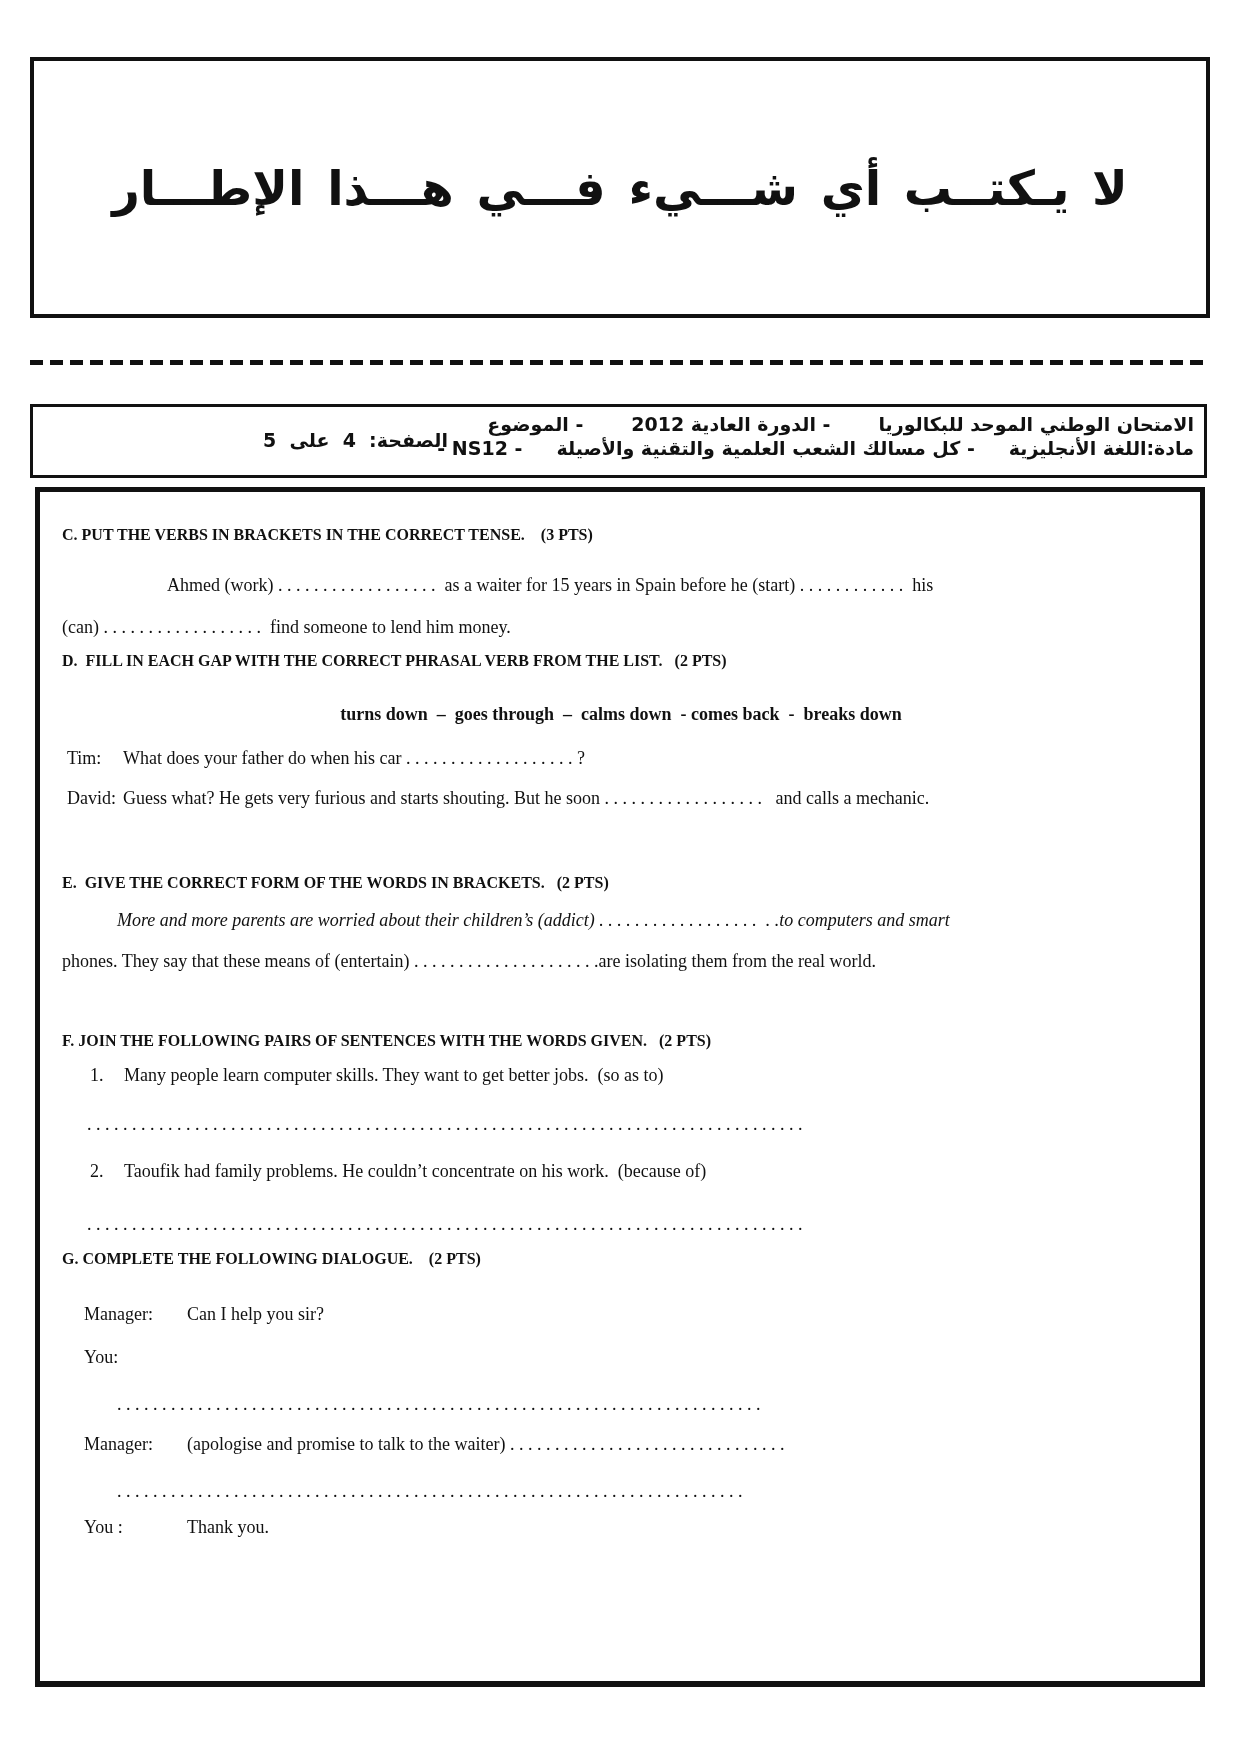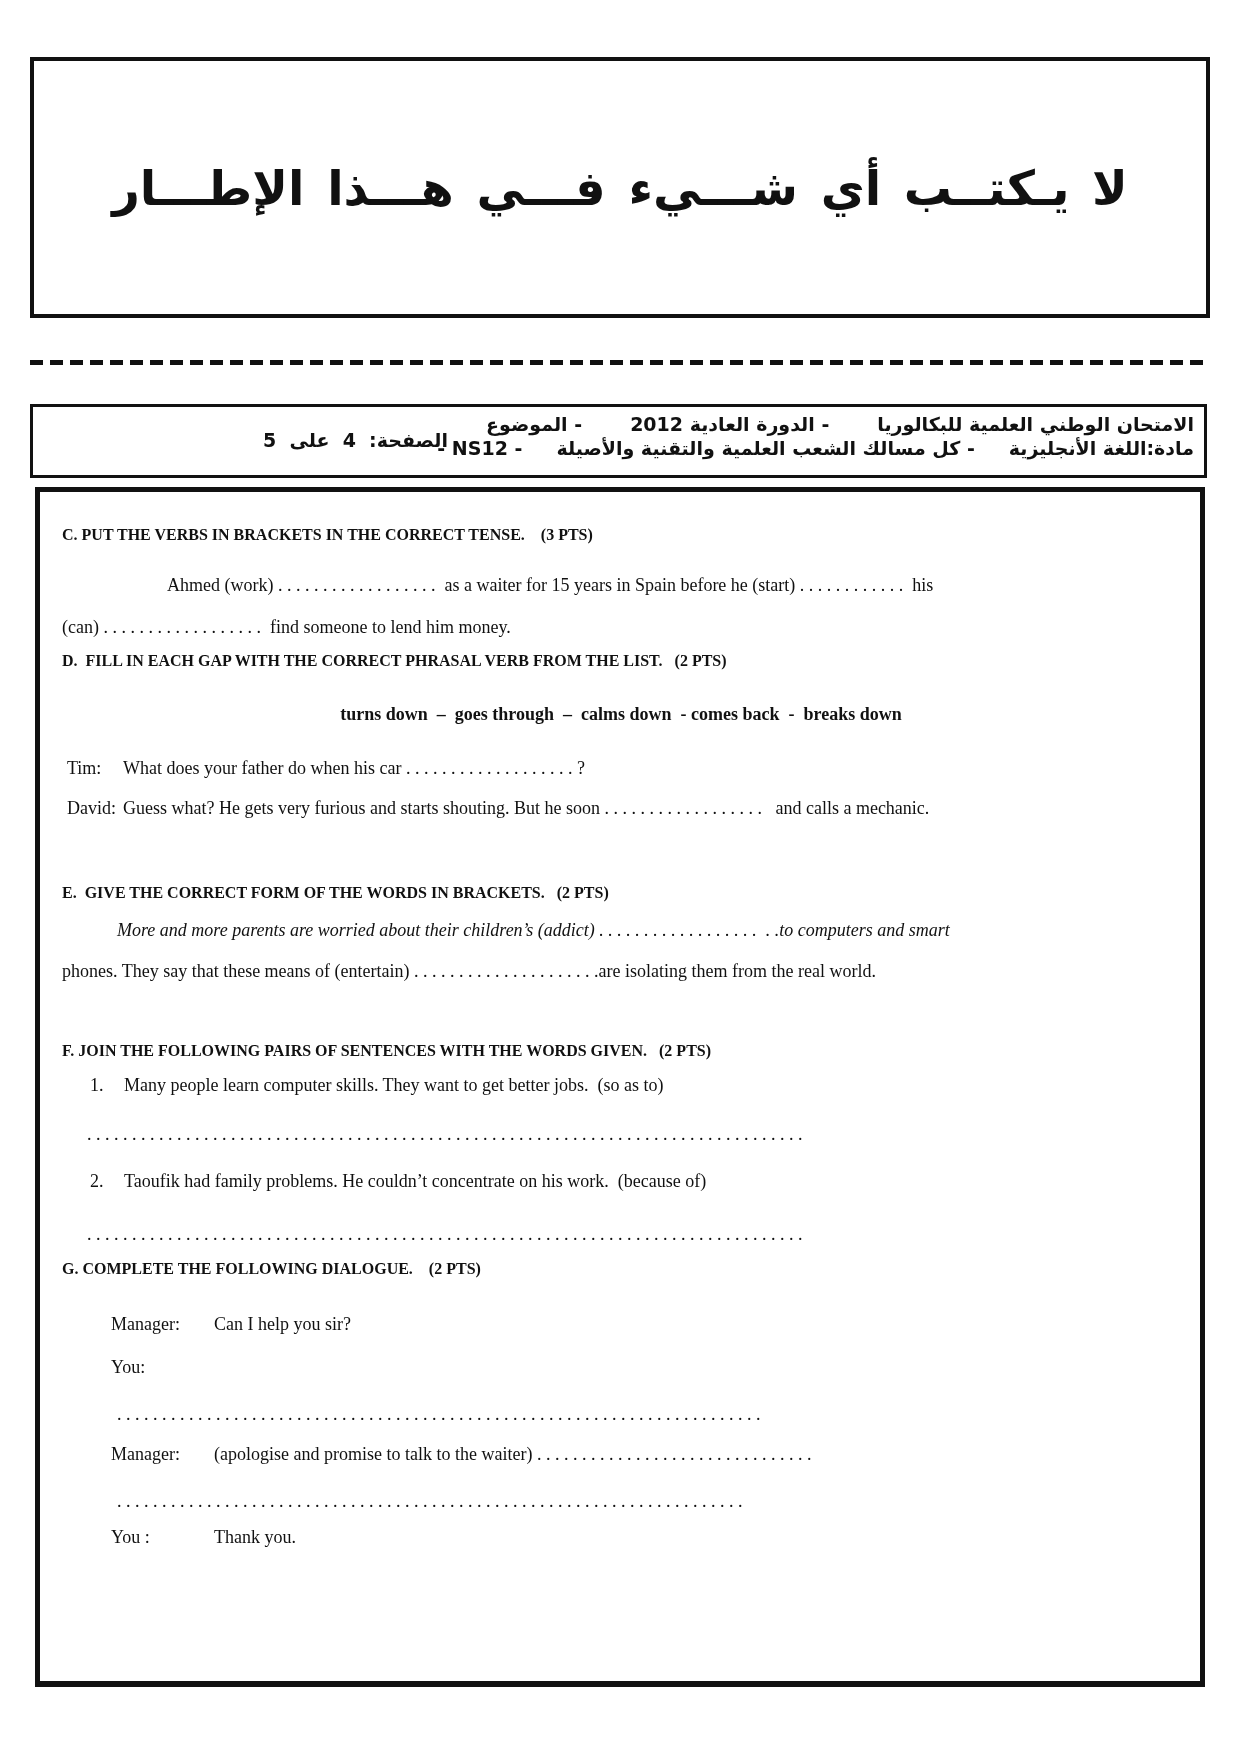--- a/index.html
+++ b/index.html
@@ -27,61 +27,61 @@
   
   .main-box{position:absolute;left:35px;top:487px;width:1160px;height:1189px;
     border:5px solid #111;border-bottom-width:6px;overflow:hidden;}
   .main-inner{padding:14px 20px 0 22px;font-family:"Liberation Serif",serif;}
   .h{font-weight:bold;font-size:16px;line-height:34px;white-space:pre;}
   .t{font-size:18px;line-height:34px;white-space:pre;}
   .indent-c{text-indent:105px;}
   .indent-e{text-indent:55px;font-style:italic;}
   .center{text-align:center;font-weight:bold;}
   .row{display:flex;}
-  .dlabel{display:inline-block;min-width:103px;flex:0 0 auto;margin-left:27px;}
+  .dlabel{display:inline-block;min-width:103px;flex:0 0 auto;}
   .dlabel-sm{display:inline-block;min-width:56px;flex:0 0 auto;}
   .fnum{display:inline-block;min-width:34px;flex:0 0 auto;}
   .pl5{padding-left:5px;} .pl22{padding-left:22px;} .pl25{padding-left:25px;}
   .pl28{padding-left:28px;} .pl55{padding-left:55px;}
 </style>
 </head>
 <body>
 
 <div class="page">
 
   <div class="no-write-box">
     <div class="no-write-text">لا يـكتــب أي شـــيء فـــي هـــذا الإطـــار</div>
   </div>
 
   <div class="dashed-sep"></div>
 
   <div class="header-box">
     <div class="hrow hrow1">
-      <span>الامتحان الوطني العلمية للبكالوريا</span>
+      <span>الامتحان الوطني الموحد للبكالوريا</span>
       <span>- الدورة العادية 2012</span>
       <span>- الموضوع</span>
     </div>
     <div class="hrow hrow2">
       <span>مادة:اللغة الأنجليزية</span>
       <span>-  كل مسالك الشعب العلمية والتقنية والأصيلة</span>
       <span class="ltr">- NS12 -</span>
     </div>
     <div class="page-num">الصفحة:  4  على  5</div>
   </div>
 
   <div class="main-box">
     <div class="main-inner">
 
       <div class="h" style="margin-top:12px">C. PUT THE VERBS IN BRACKETS IN THE CORRECT TENSE.    (3 PTS)</div>
       <div class="t indent-c" style="margin-top:16px">Ahmed (work) . . . . . . . . . . . . . . . . . .  as a waiter for 15 years in Spain before he (start) . . . . . . . . . . . .  his</div>
       <div class="t" style="margin-top:8px">(can) . . . . . . . . . . . . . . . . . .  find someone to lend him money.</div>
 
       <div class="h" style="">D.  FILL IN EACH GAP WITH THE CORRECT PHRASAL VERB FROM THE LIST.   (2 PTS)</div>
       <div class="t center" style="margin-top:19px">turns down  –  goes through  –  calms down  - comes back  -  breaks down</div>
-      <div class="t row pl5" style="margin-top:20px">
+      <div class="t row pl5" style="margin-top:10px">
         <span class="dlabel-sm">Tim:</span>
         <span>What does your father do when his car . . . . . . . . . . . . . . . . . . . ?</span>
       </div>
       <div class="t row pl5" style="margin-top:6px">
         <span class="dlabel-sm">David:</span>
         <span>Guess what? He gets very furious and starts shouting. But he soon . . . . . . . . . . . . . . . . . .   and calls a mechanic.</span>
       </div>
 
       <div class="h" style="margin-top:51px">E.  GIVE THE CORRECT FORM OF THE WORDS IN BRACKETS.   (2 PTS)</div>
       <div class="t indent-e" style="margin-top:3px">More and more parents are worried about their children’s (addict) . . . . . . . . . . . . . . . . . .  . .to computers and smart</div>

